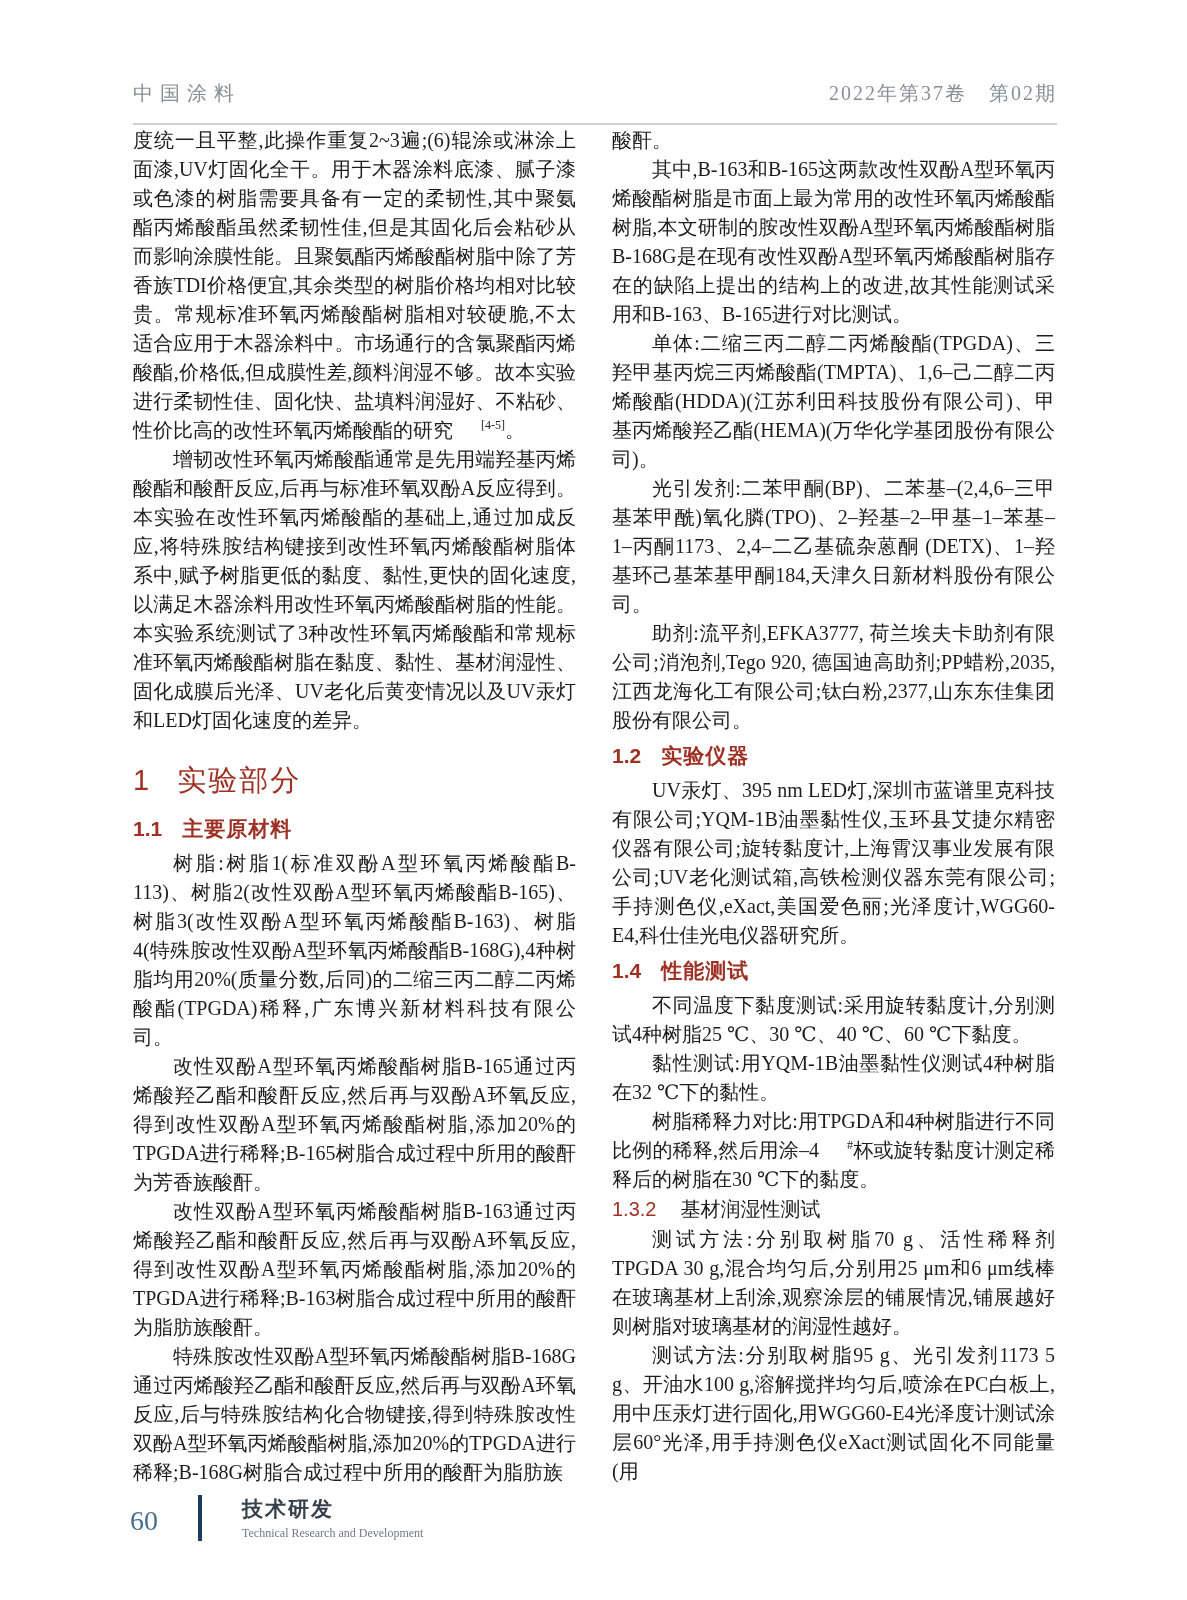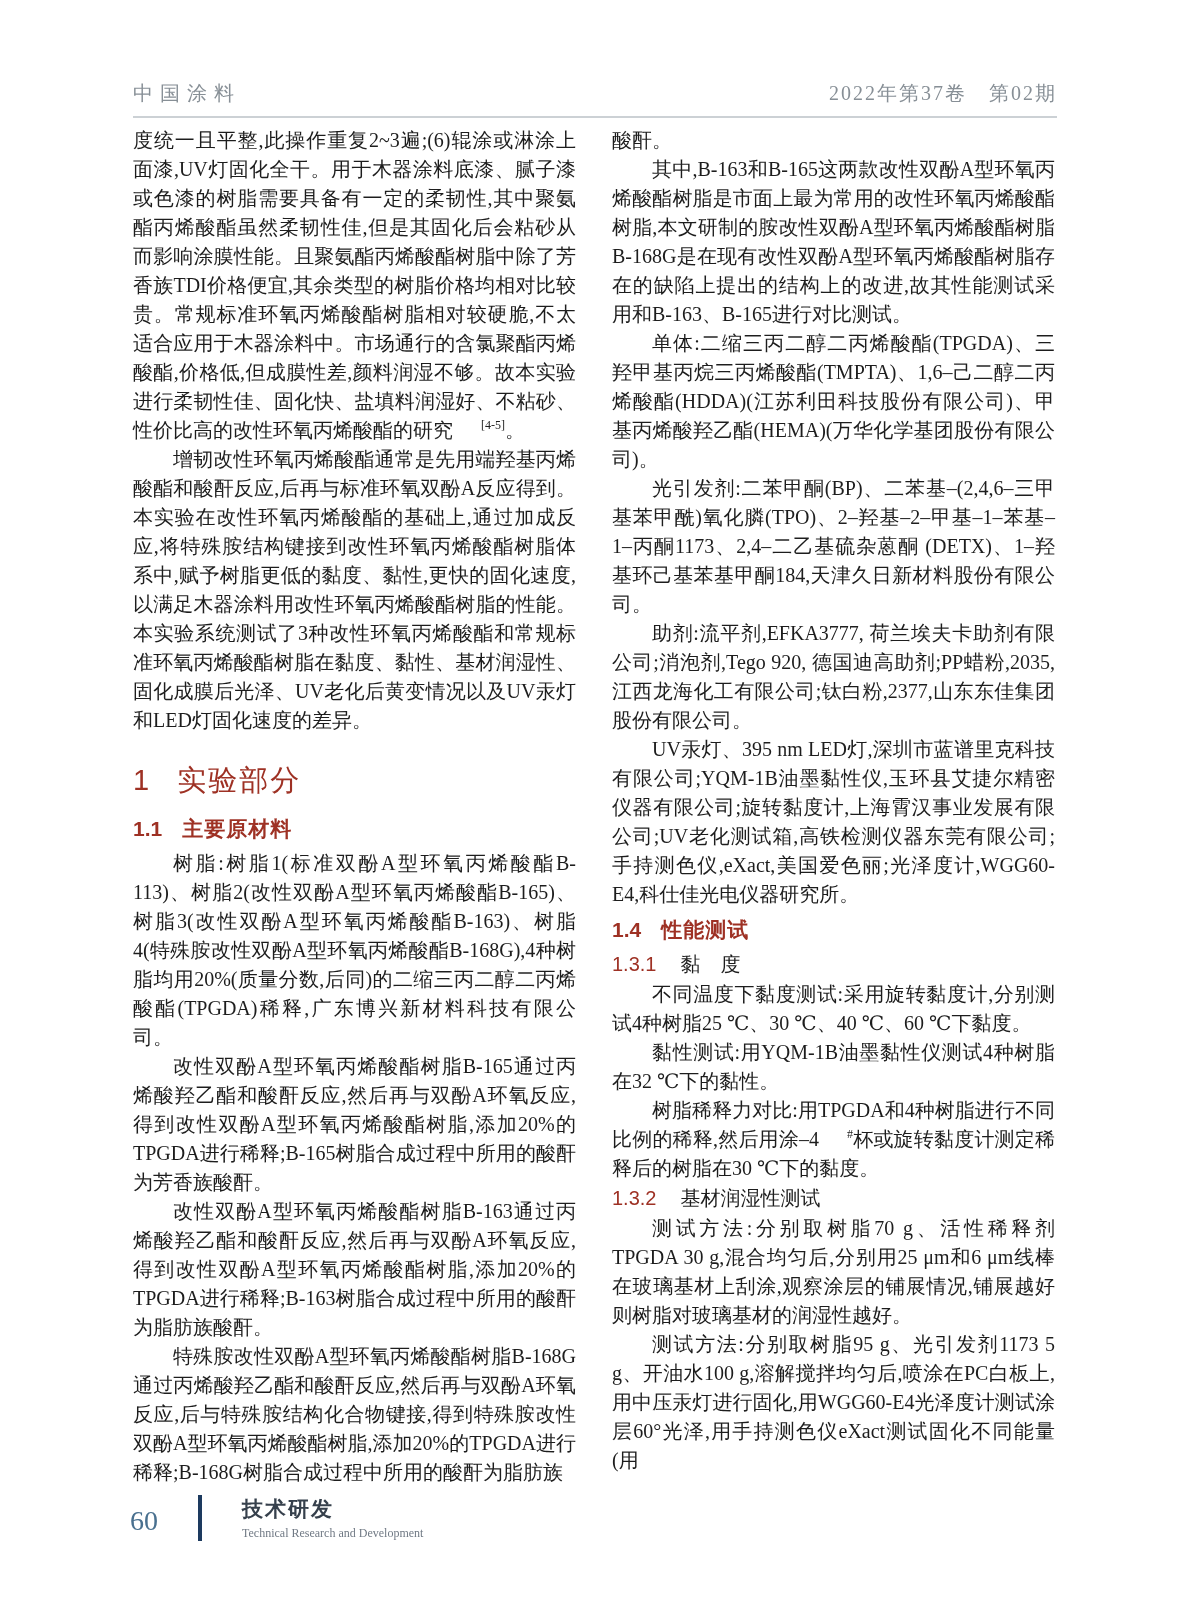--- a/index.html
+++ b/index.html
@@ -8,21 +8,21 @@
     width:1187px; height:1600px;
     background:#ffffff;
     overflow:hidden;
     font-family:"Liberation Serif","DejaVu Serif",serif;
   }
   
   .header {
     position:absolute; left:133px; top:80px; width:924px;
     display:flex; justify-content:space-between; align-items:flex-end;
     border-bottom:2px solid #ccd1d5;
-    padding-bottom:9px;
+    padding-bottom:16px;
     color:#878f96;
   }
   .header .journal { font-size:20px; letter-spacing:7px; }
   .header .issue   { font-size:20px; letter-spacing:2px; }
   
   .columns {
     position:absolute; left:133px; top:126px; width:922px;
     display:flex; gap:36px;
   }
   .col { width:443px; }
@@ -109,30 +109,30 @@
       <p class="body">特殊胺改性双酚A型环氧丙烯酸酯树脂B-168G通过丙烯酸羟乙酯和酸酐反应,然后再与双酚A环氧反应,后与特殊胺结构化合物键接,得到特殊胺改性双酚A型环氧丙烯酸酯树脂,添加20%的TPGDA进行稀释;B-168G树脂合成过程中所用的酸酐为脂肪族</p>
     </div>
 
     <div class="col">
       <p class="body noindent">酸酐。</p>
       <p class="body">其中,B-163和B-165这两款改性双酚A型环氧丙烯酸酯树脂是市面上最为常用的改性环氧丙烯酸酯树脂,本文研制的胺改性双酚A型环氧丙烯酸酯树脂B-168G是在现有改性双酚A型环氧丙烯酸酯树脂存在的缺陷上提出的结构上的改进,故其性能测试采用和B-163、B-165进行对比测试。</p>
       <p class="body">单体:二缩三丙二醇二丙烯酸酯(TPGDA)、三羟甲基丙烷三丙烯酸酯(TMPTA)、1,6–己二醇二丙烯酸酯(HDDA)(江苏利田科技股份有限公司)、甲基丙烯酸羟乙酯(HEMA)(万华化学基团股份有限公司)。</p>
       <p class="body">光引发剂:二苯甲酮(BP)、二苯基–(2,4,6–三甲基苯甲酰)氧化膦(TPO)、2–羟基–2–甲基–1–苯基–1–丙酮1173、2,4–二乙基硫杂蒽酮 (DETX)、1–羟基环己基苯基甲酮184,天津久日新材料股份有限公司。</p>
       <p class="body">助剂:流平剂,EFKA3777, 荷兰埃夫卡助剂有限公司;消泡剂,Tego 920, 德国迪高助剂;PP蜡粉,2035,江西龙海化工有限公司;钛白粉,2377,山东东佳集团股份有限公司。</p>
 
+      <div class="h-l2">
+        <span class="num">1.2</span><span>实验仪器</span>
+      </div>
 
       <p class="body">UV汞灯、395 nm LED灯,深圳市蓝谱里克科技有限公司;YQM-1B油墨黏性仪,玉环县艾捷尔精密仪器有限公司;旋转黏度计,上海霄汉事业发展有限公司;UV老化测试箱,高铁检测仪器东莞有限公司;手持测色仪,eXact,美国爱色丽;光泽度计,WGG60-E4,科仕佳光电仪器研究所。</p>
 
       <div class="h-l2">
         <span class="num">1.4</span><span>性能测试</span>
       </div>
 
-      <div class="h-l3">
-        <span class="num">1.3.1</span><span>黏　度</span>
-      </div>
 
       <p class="body">不同温度下黏度测试:采用旋转黏度计,分别测试4种树脂25 ℃、30 ℃、40 ℃、60 ℃下黏度。</p>
       <p class="body">黏性测试:用YQM-1B油墨黏性仪测试4种树脂在32 ℃下的黏性。</p>
       <p class="body"><span>树脂稀释力对比:用TPGDA和4种树脂进行不同比例的稀释,然后用涂–4</span><sup class="ref">#</sup><span>杯或旋转黏度计测定稀释后的树脂在30 ℃下的黏度。</span></p>
 
       <div class="h-l3">
         <span class="num">1.3.2</span><span>基材润湿性测试</span>
       </div>
 
       <p class="body">测试方法:分别取树脂70 g、活性稀释剂TPGDA 30 g,混合均匀后,分别用25 μm和6 μm线棒在玻璃基材上刮涂,观察涂层的铺展情况,铺展越好则树脂对玻璃基材的润湿性越好。</p>

